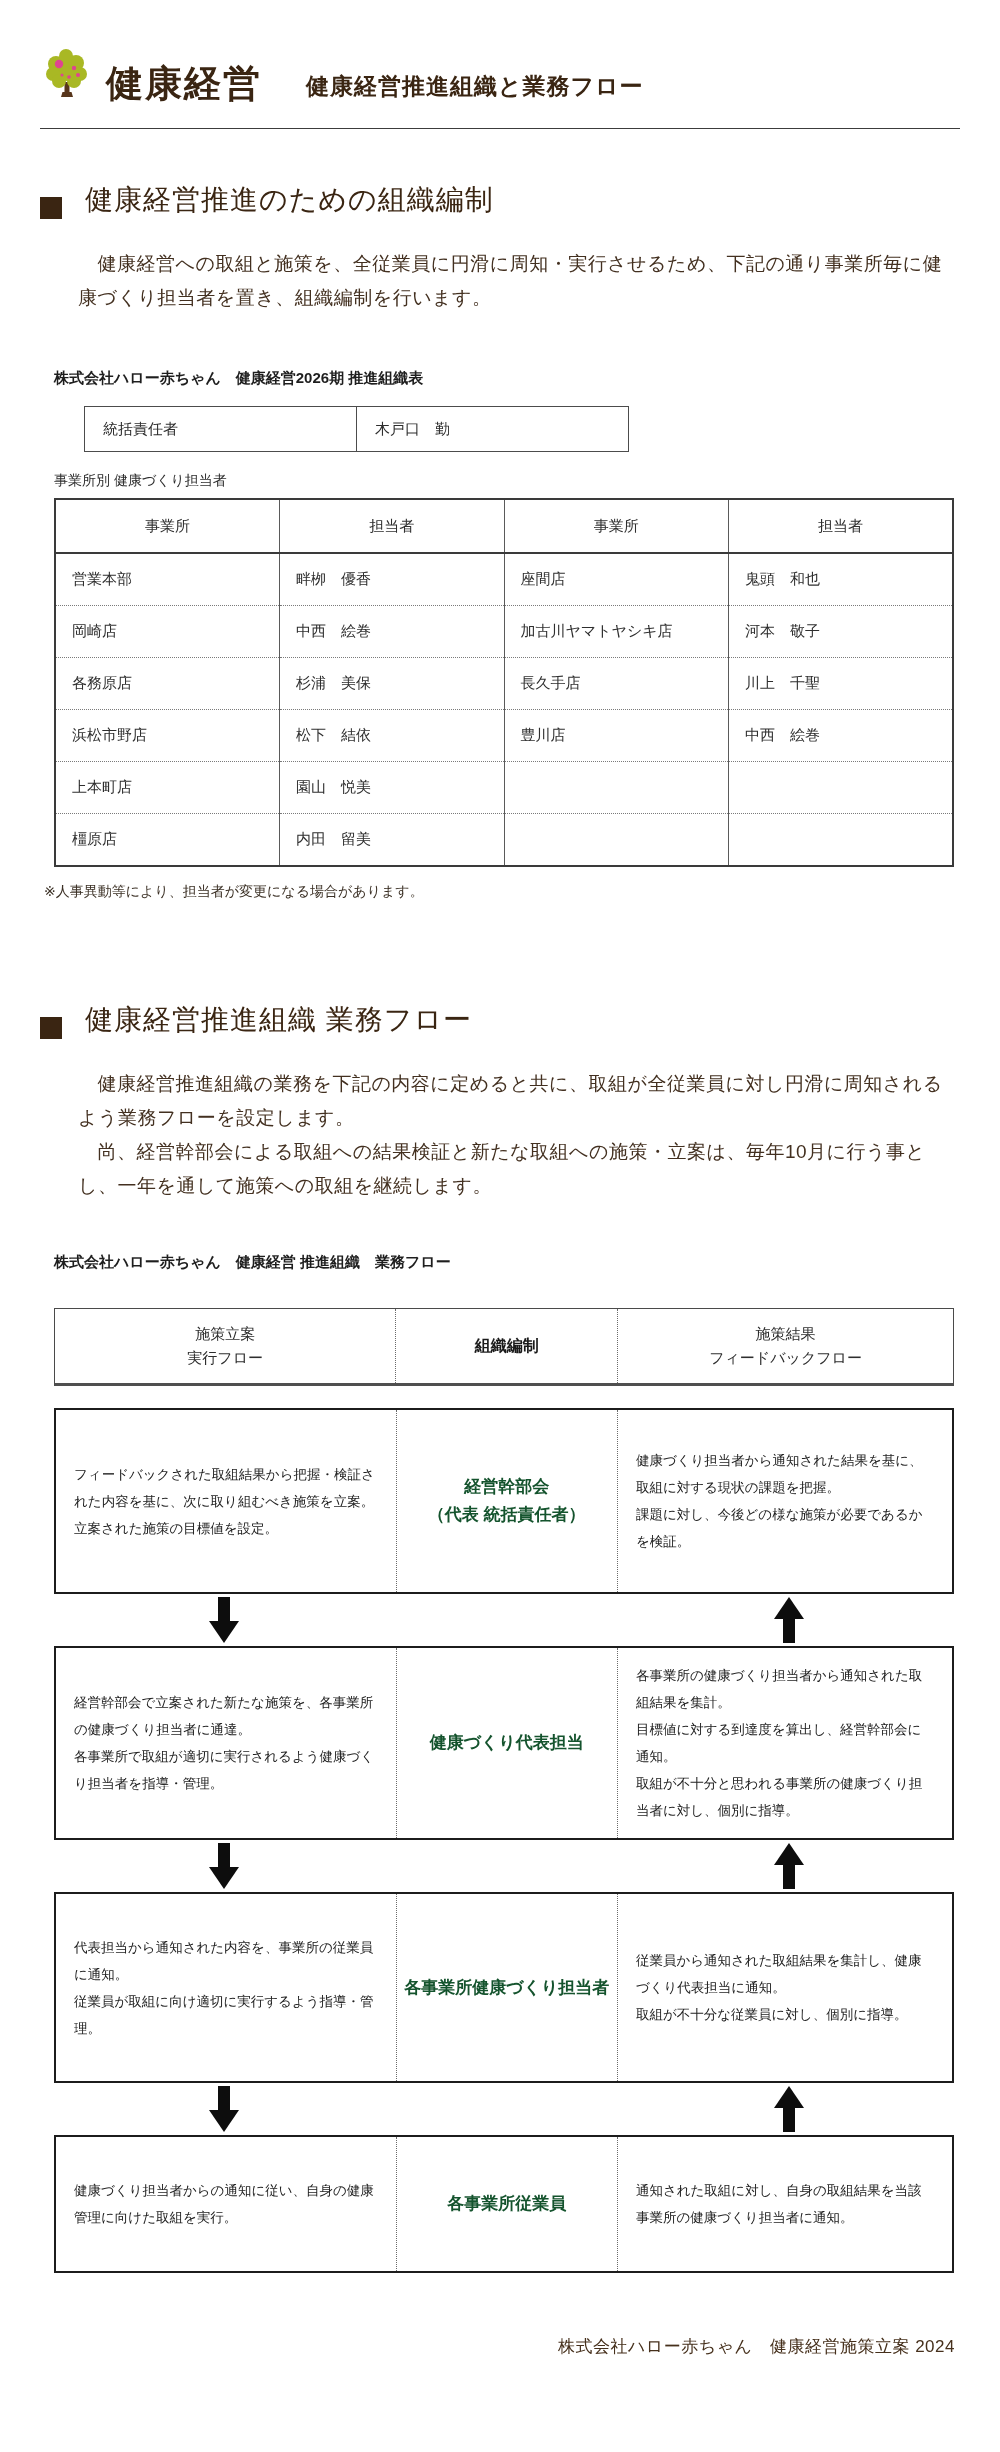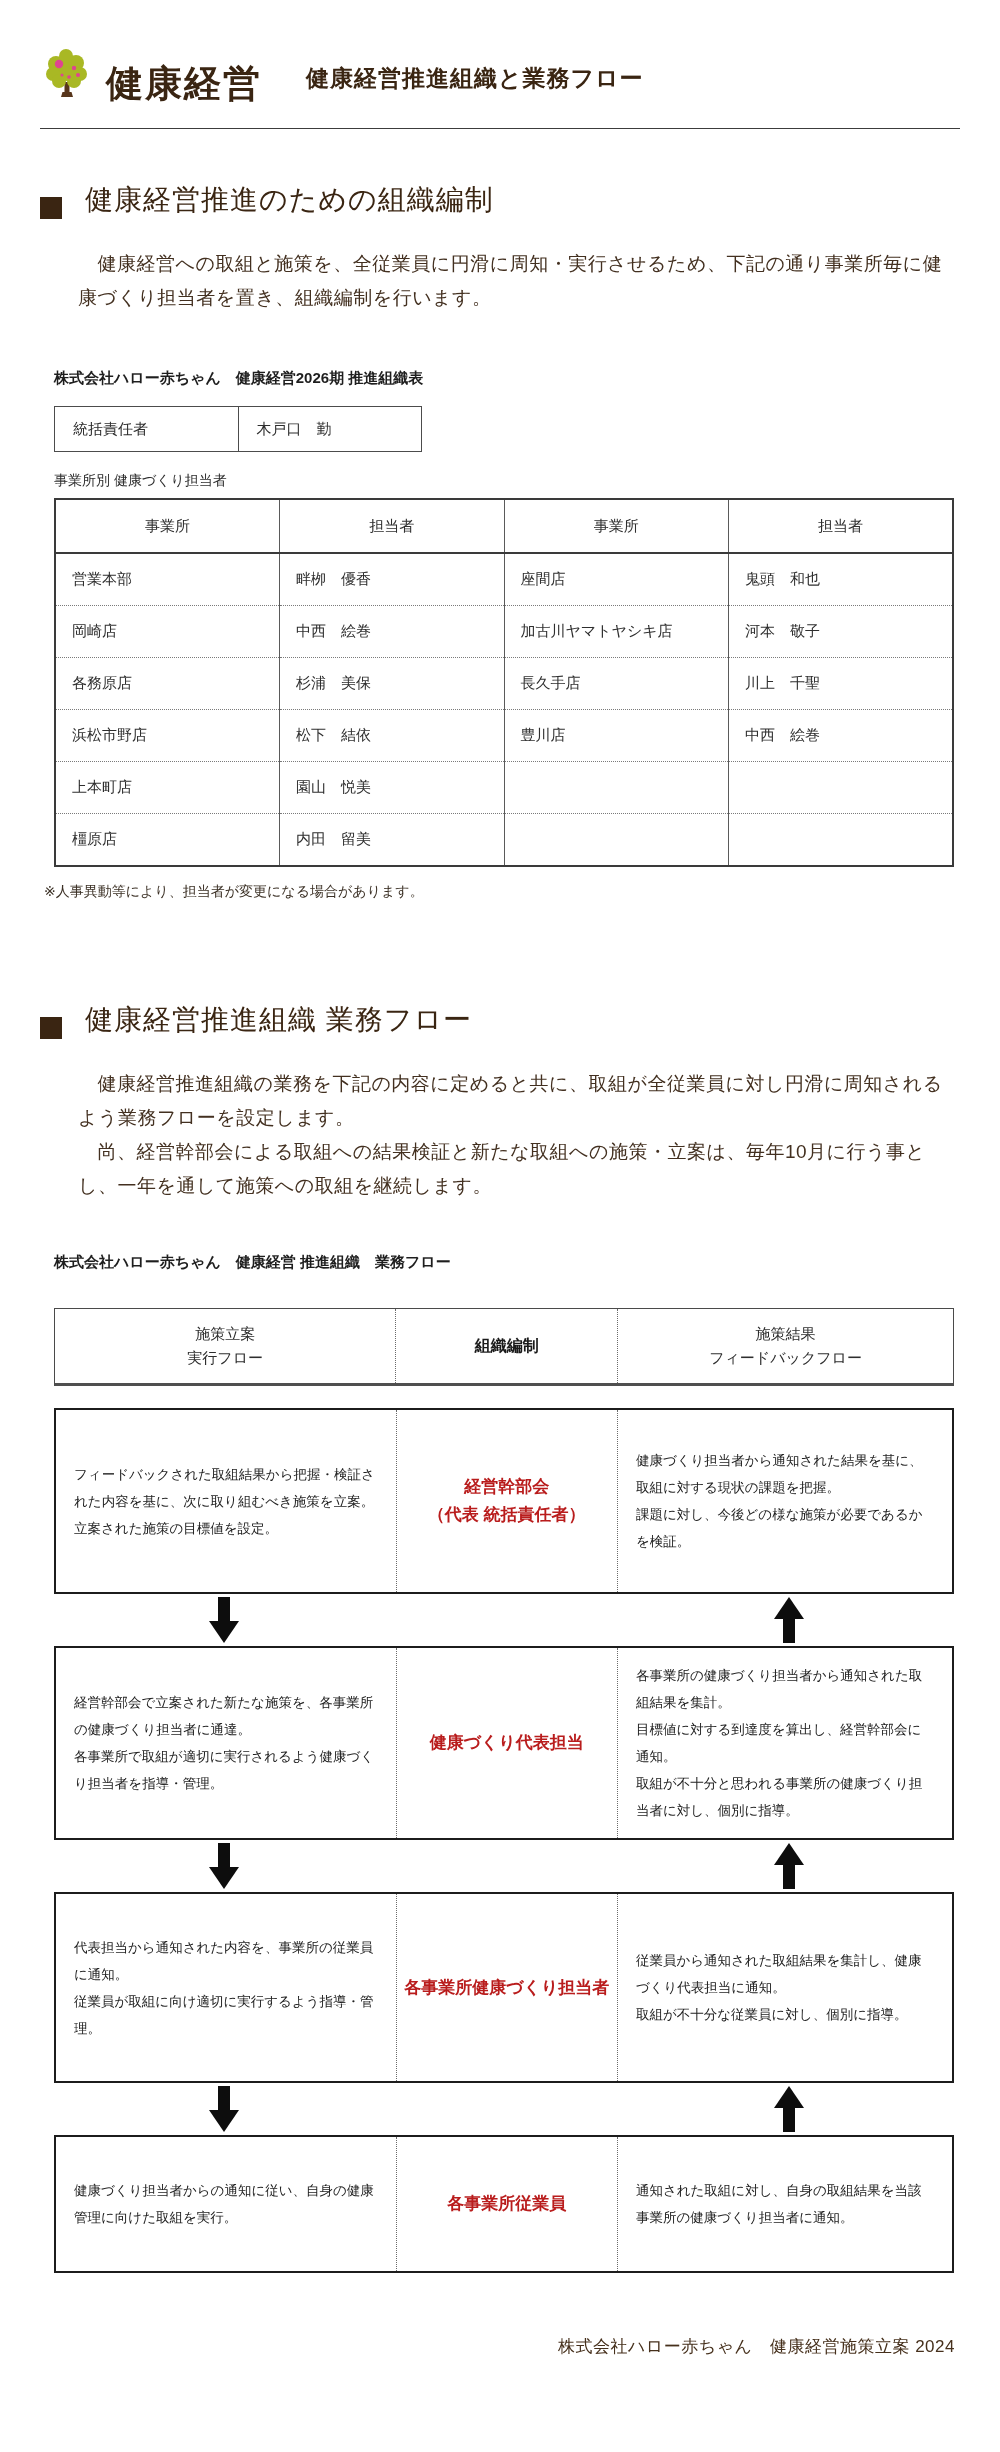--- a/index.html
+++ b/index.html
@@ -2,37 +2,37 @@
 <html lang="ja"><head>
 <meta charset="utf-8">
 <style>
   html,body{margin:0;padding:0;background:#fff;}
   body{font-family:"Liberation Sans","DejaVu Sans",sans-serif;color:#2e2e2e;}
   .page{position:relative;width:1000px;min-height:2452px;margin:0 auto;background:#fff;box-sizing:border-box;padding:46px 0 40px 0;}
 
   
   .logo-row{display:flex;align-items:flex-end;margin-left:44px;height:56px;}
   .logo-title{font-size:37px;font-weight:bold;color:#3a2512;letter-spacing:2px;margin-left:16px;line-height:1;}
-  .doc-subtitle{font-size:23px;font-weight:bold;color:#3a2512;margin-left:44px;line-height:1;margin-bottom:12px;letter-spacing:1px;}
+  .doc-subtitle{font-size:23px;font-weight:bold;color:#3a2512;margin-left:44px;line-height:1;margin-bottom:4px;letter-spacing:1px;}
   .rule{border:none;height:1px;background:#3c3c3c;margin:26px 40px 0 40px;}
 
   
   .sec-heading{display:flex;align-items:flex-end;margin:52px 0 0 40px;font-size:28px;color:#3a2512;font-weight:normal;letter-spacing:1px;gap:9px;}
   .sec-heading .sq{display:inline-block;width:22px;height:22px;background:#3a2512;margin-right:14px;flex:0 0 auto;}
   .sec2{margin-top:100px;}
 
   .body-text{margin:28px 42px 0 78px;font-size:19px;line-height:34px;color:#433020;letter-spacing:0.5px;}
   .body-text.follow{margin-top:0;}
 
   .tbl-caption{margin:54px 0 0 54px;font-size:15px;font-weight:bold;color:#1e1e1e;}
   .branch-label{margin:20px 0 0 54px;font-size:14px;color:#2e2e2e;}
   .note{margin:16px 0 0 44px;font-size:14px;color:#3b3025;}
 
   
-  .mini-table{border-collapse:collapse;margin-left:54px;width:368px;table-layout:fixed;}
+  .mini-table{border-collapse:collapse;margin-left:84px;width:545px;table-layout:fixed;}
   .mini-table.first{margin-top:18px;}
   .mini-table.second{margin-top:28px;}
   .mini-table td{border:1.5px solid #4c4c4c;height:44px;font-size:15px;color:#2e2e2e;padding:0 0 0 18px;}
 
   
   .main-table{border-collapse:collapse;margin:8px 0 0 54px;width:900px;table-layout:fixed;border:2px solid #3a3a3a;}
   .main-table th{height:50px;font-size:15px;font-weight:normal;color:#2e2e2e;text-align:center;border-bottom:2.5px solid #3a3a3a;border-left:1px solid #5a5a5a;}
   .main-table th:first-child{border-left:none;}
   .main-table td{height:49px;font-size:15px;color:#2e2e2e;padding-left:16px;border-left:1px solid #5a5a5a;border-top:1px dotted #7a7a7a;}
   .main-table td:first-child{border-left:none;}
@@ -42,21 +42,21 @@
   .flow-caption{margin:50px 0 0 54px;font-size:15px;font-weight:bold;color:#1e1e1e;}
   .flow-grid{display:grid;grid-template-columns:37.9% 24.7% 37.4%;width:900px;margin-left:54px;box-sizing:border-box;}
   .flow-head{margin-top:36px;border:1px solid #4a4a4a;border-bottom:3px solid #4f4f4f;height:78px;}
   .flow-head .cell{display:flex;flex-direction:column;align-items:center;justify-content:center;font-size:15px;color:#2e2e2e;line-height:24px;text-align:center;white-space:pre-line;}
   .flow-head .cell.org{font-weight:bold;font-size:16px;color:#1a1a1a;}
   .flow-head .cell + .cell{border-left:1px dotted #6a6a6a;}
 
   .flow-block{border:2px solid #1c1c1c;margin-top:0;}
   .flow-block .cell{display:flex;align-items:center;box-sizing:border-box;white-space:pre-line;}
   .flow-block .cell.side{font-size:13.5px;line-height:27px;color:#222;padding:14px 18px;}
-  .flow-block .cell.org{justify-content:center;text-align:center;font-weight:bold;font-size:17px;color:#b91c1c;line-height:28px;}
+  .flow-block .cell.org{justify-content:center;text-align:center;font-weight:bold;font-size:17px;color:#14532d;line-height:28px;}
   .flow-block .cell + .cell{border-left:1px dotted #6a6a6a;}
   .h190{min-height:186px;} .h180{min-height:176px;} .h195{min-height:191px;} .h142{min-height:138px;}
   .flow-block.first{margin-top:22px;}
 
   .arrow-gap{position:relative;width:900px;margin-left:54px;height:52px;}
   .arrow{position:absolute;top:3px;}
   .arrow.down{left:153px;}
   .arrow.up{left:718px;}
 
   

